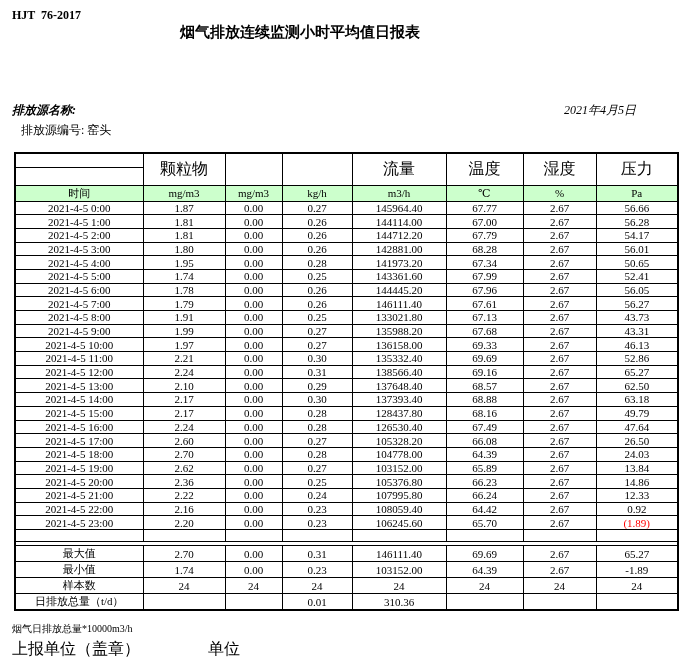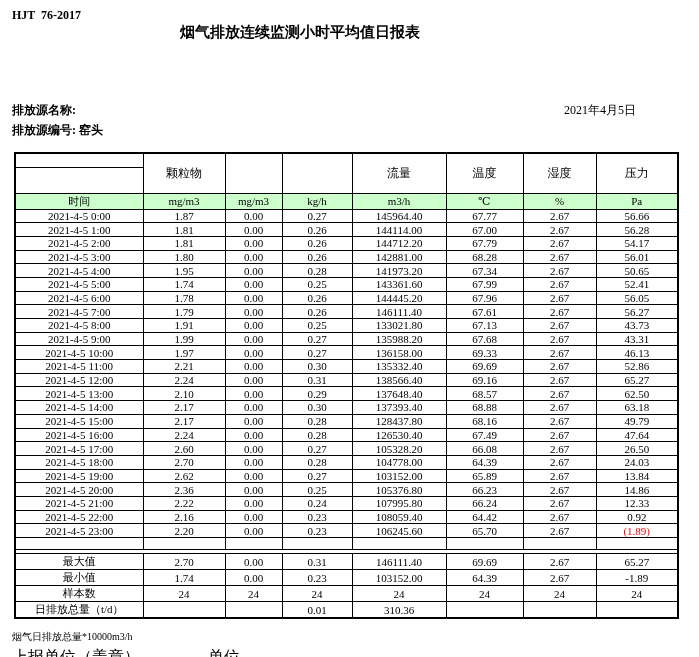--- a/index.html
+++ b/index.html
@@ -5,34 +5,34 @@
   :root { --green:#ccffcc; --red:#ff0000; }
   * { box-sizing: border-box; }
   html,body { margin:0; padding:0; }
   body {
     width:699px; height:657px; background:#ffffff; overflow:hidden;
     font-family:"Liberation Serif","DejaVu Serif",serif; color:#000;
   }
   .std { margin:8px 0 0 12px; font-size:12px; font-weight:bold; white-space:pre; }
   .title-row { width:600px; text-align:center; margin-top:0; }
   .title { font-size:15px; font-weight:bold; }
-  .meta-row { display:flex; align-items:flex-end; margin:16px 0 0 12px; }
+  .meta-row { display:flex; align-items:flex-end; margin:16px 0 0 12px;font-style:italic; }
   .src-name { font-size:12px; font-weight:bold; flex:1; }
   .date { font-size:12px; margin-right:63px;margin-top:44px; }
-  .src-code { margin:3px 0 0 12px; font-size:12px; font-weight:bold; }
+  .src-code { margin:3px 0 0 21px; font-size:12px; font-weight:normal; }
 
   table.rpt {
     margin:13px 0 0 14px; border-collapse:collapse; table-layout:fixed;
     width:663px; border:2px solid #000;
   }
   table.rpt td {
     border:1px solid #000; text-align:center; vertical-align:middle;
     padding:0; font-size:11px; height:13.7px; white-space:nowrap; overflow:hidden;
   }
-  tr.grp td { height:40px; font-size:12px; vertical-align:middle; }
+  tr.grp td { height:32px; font-size:16px; vertical-align:middle; }
   tr.grp td.split { vertical-align:top; }
   .half { height:14px; border-bottom:1px solid #000; }
   tr.unit td { height:14px; background:var(--green); font-size:11px; }
   tr.spacer td { height:12px; }
   tr.gap td { height:4px; border-left:none; border-right:none; }
   tr.sum td { height:14.5px; }
   td.neg { color:var(--red); }
 
   .foot1 { margin:11px 0 0 12px; font-size:10px; }
   .foot2 { margin:3px 0 0 12px; font-size:16px; }

